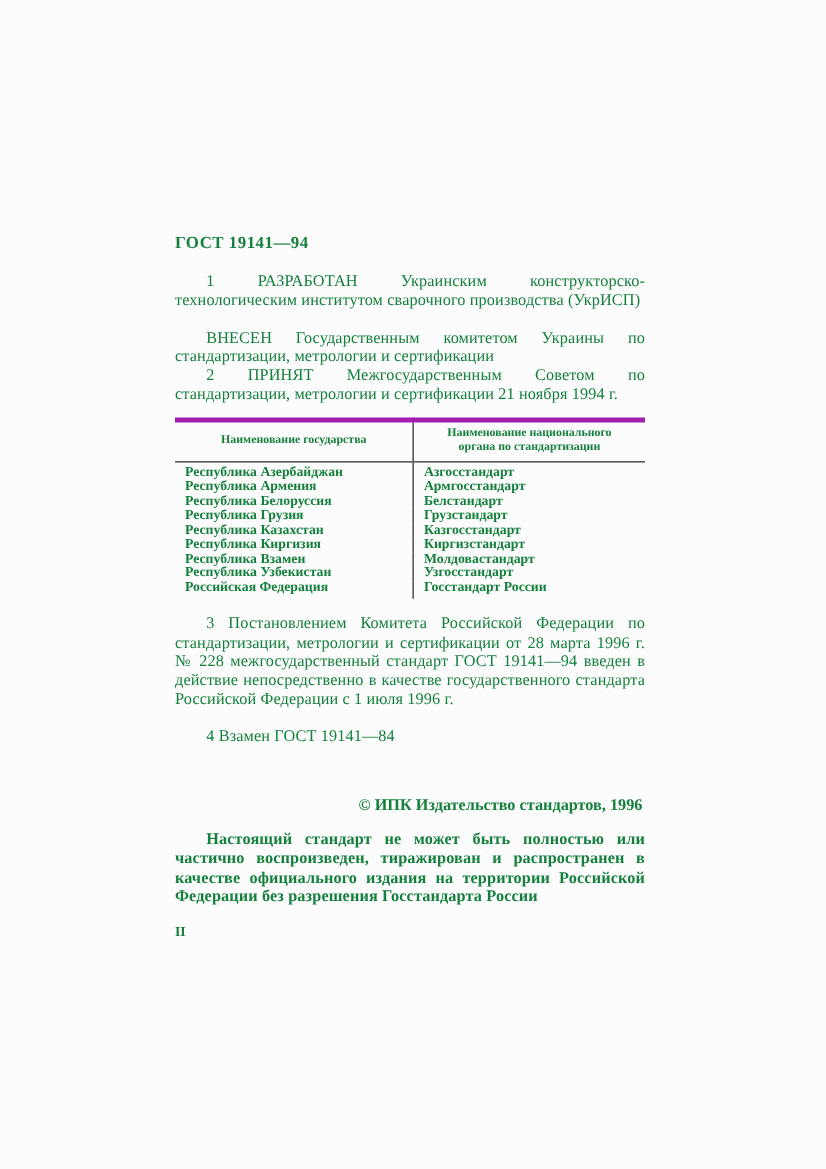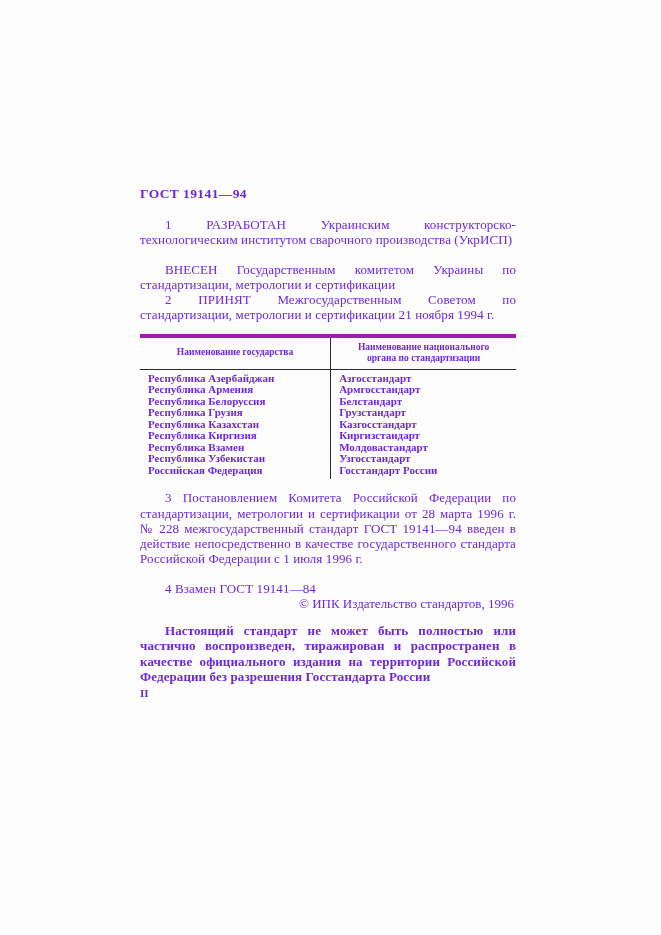--- a/index.html
+++ b/index.html
@@ -4,21 +4,21 @@
 <style>
   html, body { margin: 0; padding: 0; }
   body { background: #fcfcfc; }
   .page {
     position: relative;
     width: 580px;
     height: 935px;
     background: #fcfcfc;
     overflow: hidden;
     font-family: "Liberation Serif", "DejaVu Serif", serif;
-    color: #6d28d9;
+    color: #15803d;
   }
   .text-block {
     position: absolute;
     left: 140px;
     top: 186px;
     width: 376px;
   }
   .doc-number {
     font-size: 13.5px;
     font-weight: bold;
@@ -67,36 +67,37 @@
   .vote-table td {
     font-size: 11px;
     line-height: 11.5px;
     font-weight: bold;
     padding: 0 0 0 8px;
     white-space: nowrap;
   }
   .vote-table tbody tr:first-child td { padding-top: 3px; }
   .vote-table tbody tr:last-child td { padding-bottom: 3px; }
   .copyright-line {
+    margin-top: 40px;
     font-size: 13px;
-    font-weight: normal;
+    font-weight: bold;
     text-align: right;
     padding-right: 2px;
   }
   .copyright-notice {
     margin-top: 11px;
     font-size: 13px;
     line-height: 15.3px;
     font-weight: bold;
     text-align: justify;
     text-indent: 25px;
     letter-spacing: 0.1px;
   }
   .page-number {
-    margin-top: 3px;
+    margin-top: 16px;
     font-size: 11px;
     font-weight: bold;
   }
 </style>
 </head>
 <body>
 
 <div class="page">
   <div class="text-block">
 

